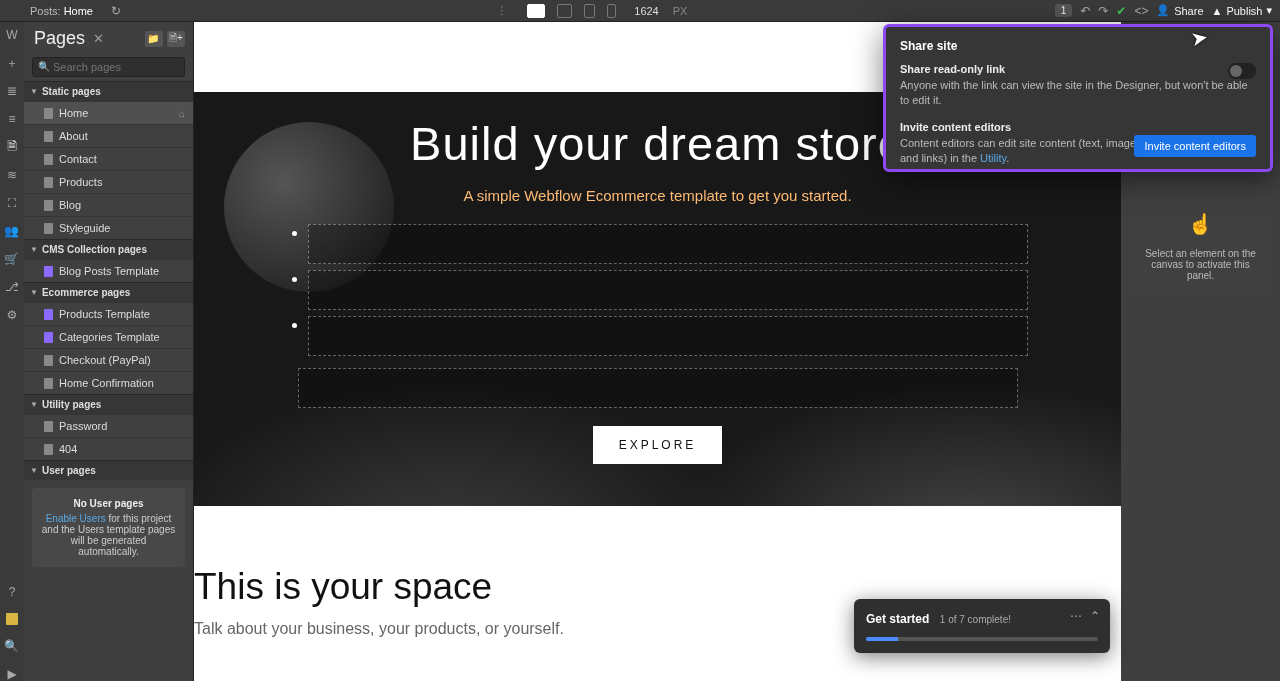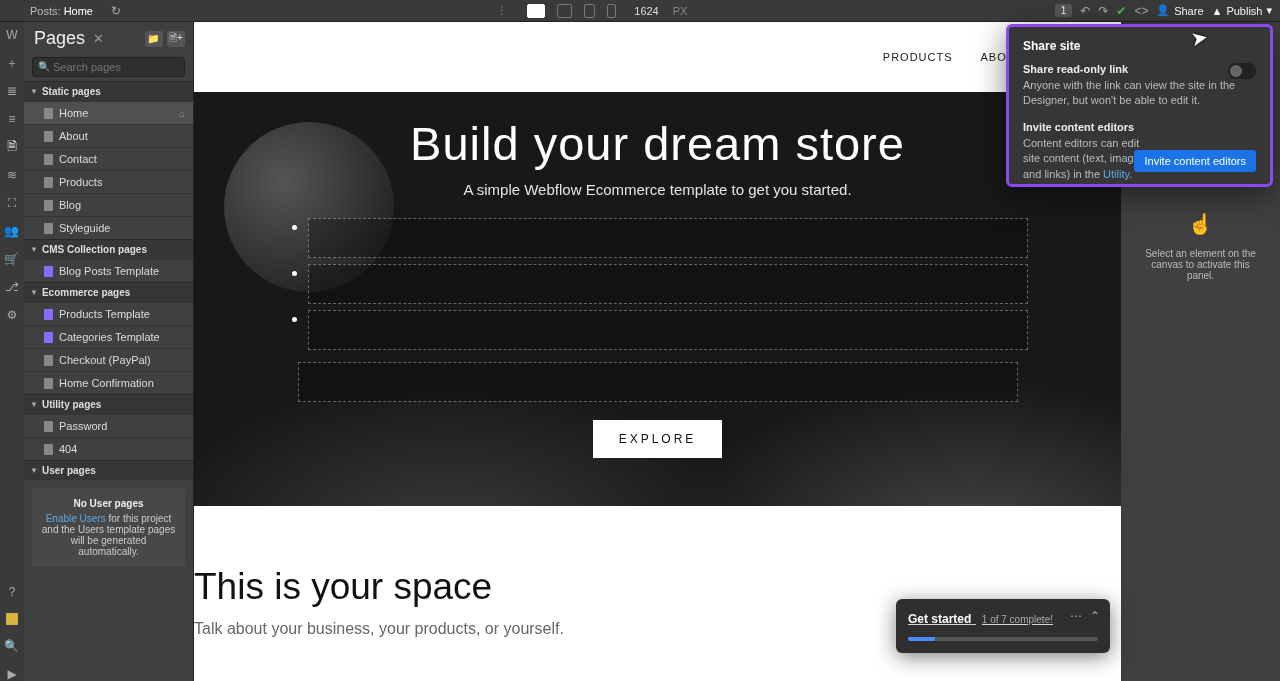--- a/index.html
+++ b/index.html
@@ -56,51 +56,51 @@
 .no-user a { color:#5aa9e6; text-decoration:none;}
 
 
 .canvas { position:absolute; top:22px; left:194px; right:159px; bottom:0; background:#fff; overflow:hidden;}
 .site-nav { height:70px; background:#fff; display:flex; align-items:center; justify-content:flex-end; padding:0 60px; gap:28px;}
 .site-nav a { font-size:11px; letter-spacing:1px; color:#222; text-decoration:none;}
 .hero { height:414px; background:#181818; position:relative; overflow:hidden; color:#fff; display:flex; flex-direction:column; align-items:center; padding-top:24px;}
 .hero .circ { position:absolute; left:30px; top:30px; width:170px; height:170px; border-radius:50%; background:radial-gradient(circle at 35% 35%, #555 0%, #222 80%);}
 .hero .wave { position:absolute; bottom:-30px; left:-60px; right:-60px; height:260px; background:radial-gradient(ellipse 500px 260px at 30% 100%, #3a3a3a 0%, transparent 60%), radial-gradient(ellipse 500px 260px at 80% 100%, #444 0%, transparent 60%);}
 .hero h1 { font-size:47px; font-weight:400; letter-spacing:1px; z-index:2; text-align:center;}
-.hero p.sub { font-size:15px; color:#e5e5e5; margin-top:10px; z-index:2;}
+.hero p.sub { font-size:15px; color:#fdba74; margin-top:16px; z-index:2;}
 .hero ul { list-style:disc; z-index:2; width:740px; margin-top:14px; padding-left:20px;}
 .hero ul li { margin:6px 0;}
 .hero .box { height:40px; border:1px dashed rgba(255,255,255,.35); background:rgba(0,0,0,.25);}
 .hero .box.full { width:720px; height:40px; margin:6px auto 0; border:1px dashed rgba(255,255,255,.35); z-index:2;}
 .hero .btn { margin-top:18px; background:#fff; color:#111; padding:12px 26px; font-size:12px; letter-spacing:3px; z-index:2; cursor:pointer;}
 .section2 { padding:60px 6px 0 0;}
 .section2 h2 { font-size:37px; font-weight:400; color:#111;}
 .section2 p { font-size:16px; color:#666; margin-top:12px;}
 
 
 .right-rail { position:absolute; top:22px; right:0; width:159px; bottom:0; background:#3f3f3f; }
 .right-rail .blank-panel { background:#404040; margin:160px 10px 0 10px; border-radius:4px; padding:30px 10px 16px; text-align:center; font-size:10px; color:#bbb;}
 .right-rail .hand { font-size:20px; color:#ccc; margin-bottom:12px;}
 
 
-.share-pop { position:absolute; top:24px; right:7px; width:267px; background:#363636; border:3px solid #8a4af0; border-radius:6px; box-shadow:0 8px 30px rgba(0,0,0,.5); z-index:50; color:#ddd;}
+.share-pop { position:absolute; top:24px; right:7px; width:390px; background:#363636; border:3px solid #8a4af0; border-radius:6px; box-shadow:0 8px 30px rgba(0,0,0,.5); z-index:50; color:#ddd;}
 .share-pop .hd { font-size:12px; font-weight:600; color:#fff; padding:12px 14px 10px;}
 .share-pop .sec { padding:0 14px 12px; font-size:11px;}
 .share-pop .sec .st { font-weight:600; color:#eee; margin-bottom:3px;}
 .share-pop .sec .sd { color:#bbb; line-height:1.4;}
 .share-pop .row1 { position:relative;}
 .share-pop .toggle { position:absolute; right:14px; top:0; width:28px; height:16px; background:#222; border-radius:8px;}
 .share-pop .toggle::after { content:""; position:absolute; left:2px; top:2px; width:12px; height:12px; background:#666; border-radius:50%;}
 .share-pop .invite-btn { position:absolute; right:14px; bottom:12px; background:#1a73e8; color:#fff; font-size:11px; padding:5px 10px; border-radius:3px; cursor:pointer;}
 .share-pop a { color:#5aa9e6; text-decoration:none;}
 
 .cursor-img { position:absolute; top:26px; right:72px; z-index:60; font-size:20px; color:#fff; transform:rotate(-10deg); text-shadow:0 0 3px #000;}
 
 
-.tut { position:absolute; bottom:28px; right:170px; width:214px; background:#2f2f2f; border-radius:6px; padding:10px 12px 12px; box-shadow:0 4px 20px rgba(0,0,0,.5); z-index:40;text-decoration:underline;}
+.tut { position:absolute; bottom:28px; right:170px; width:256px; background:#2f2f2f; border-radius:6px; padding:10px 12px 12px; box-shadow:0 4px 20px rgba(0,0,0,.5); z-index:40;}
 .tut .tt { font-size:12px; color:#fff; font-weight:600;}
 .tut .tp { font-size:10px; color:#aaa; margin-left:6px;}
 .tut .tico { position:absolute; right:10px; top:10px; color:#aaa; font-size:12px; display:flex; gap:8px;}
 .tut .bar { margin-top:10px; height:4px; background:#555; border-radius:2px; overflow:hidden;}
 .tut .bar .fill { height:100%; width:14%; background:#4a8cff;}
 </style>
 </head>
 <body>
 
 <div class="topbar">

